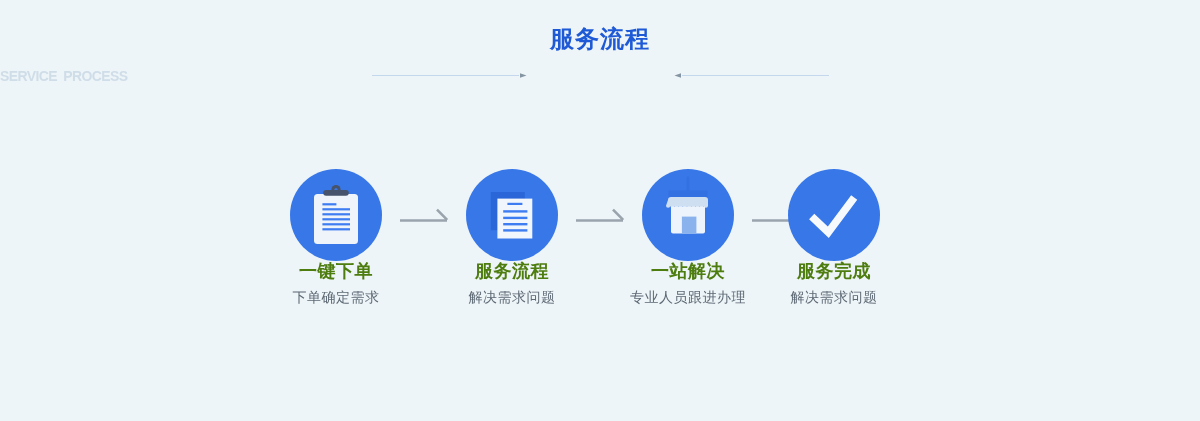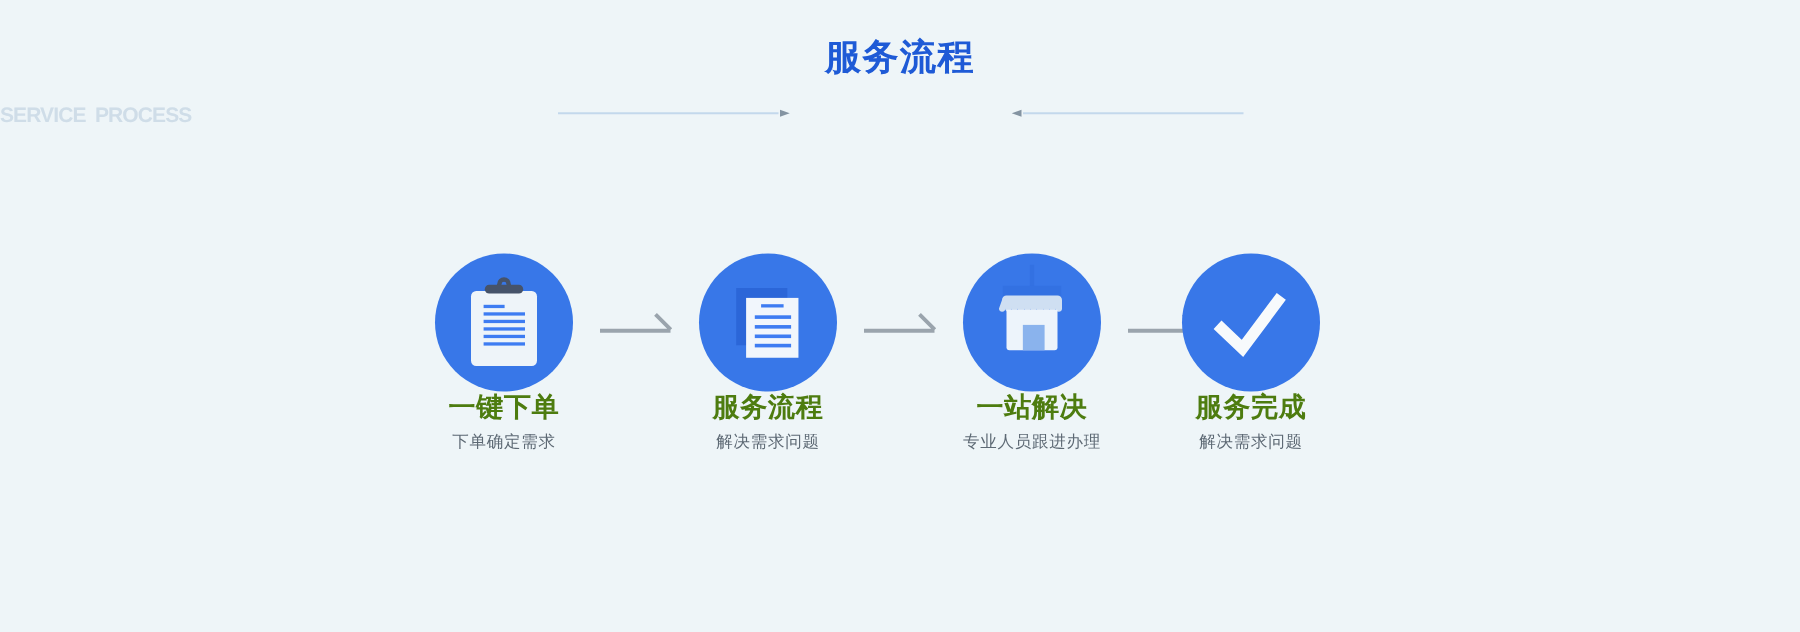--- a/index.html
+++ b/index.html
@@ -60,21 +60,21 @@
   .step-label {
     margin-top: 1px;
     font-size: 18px;
     font-weight: bold;
     letter-spacing: 0.5px;
     color: #4d7c0f;
     line-height: 1;
   }
   .step-desc {
     margin-top: 10px;
-    font-size: 11px;
+    font-size: 14px;
     letter-spacing: 0.5px;
     color: #5d6974;
     line-height: 1;
   }
   .flow-arrow { position: absolute; top: 203px; }
 </style>
 </head>
 <body>
 
 <div class="section">

